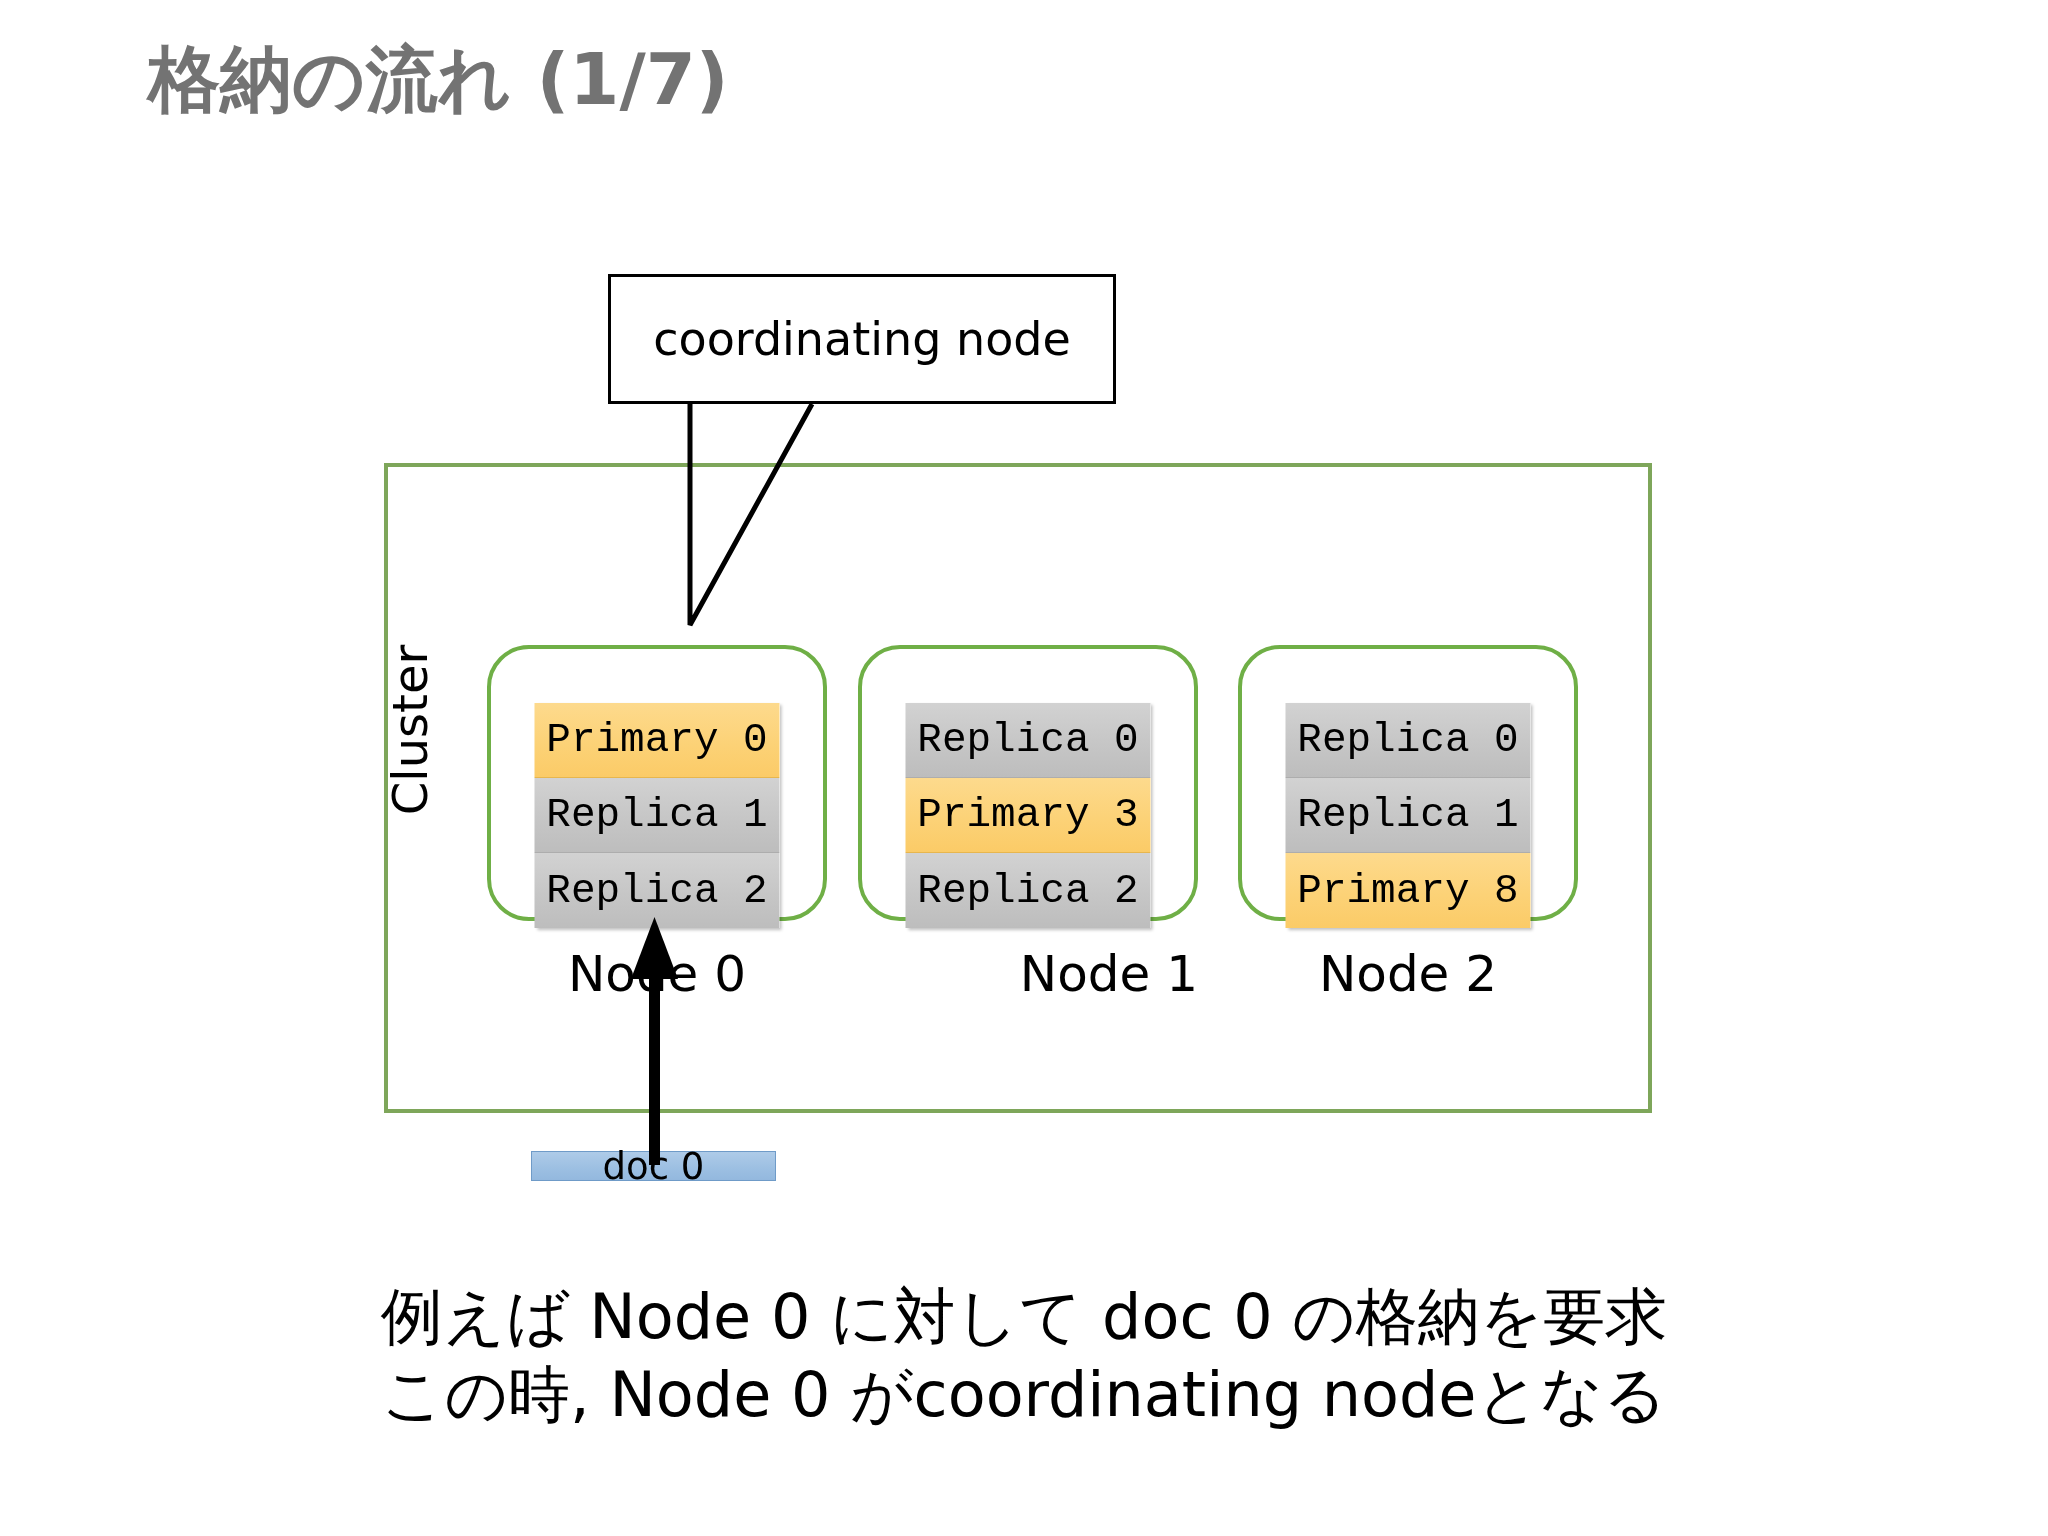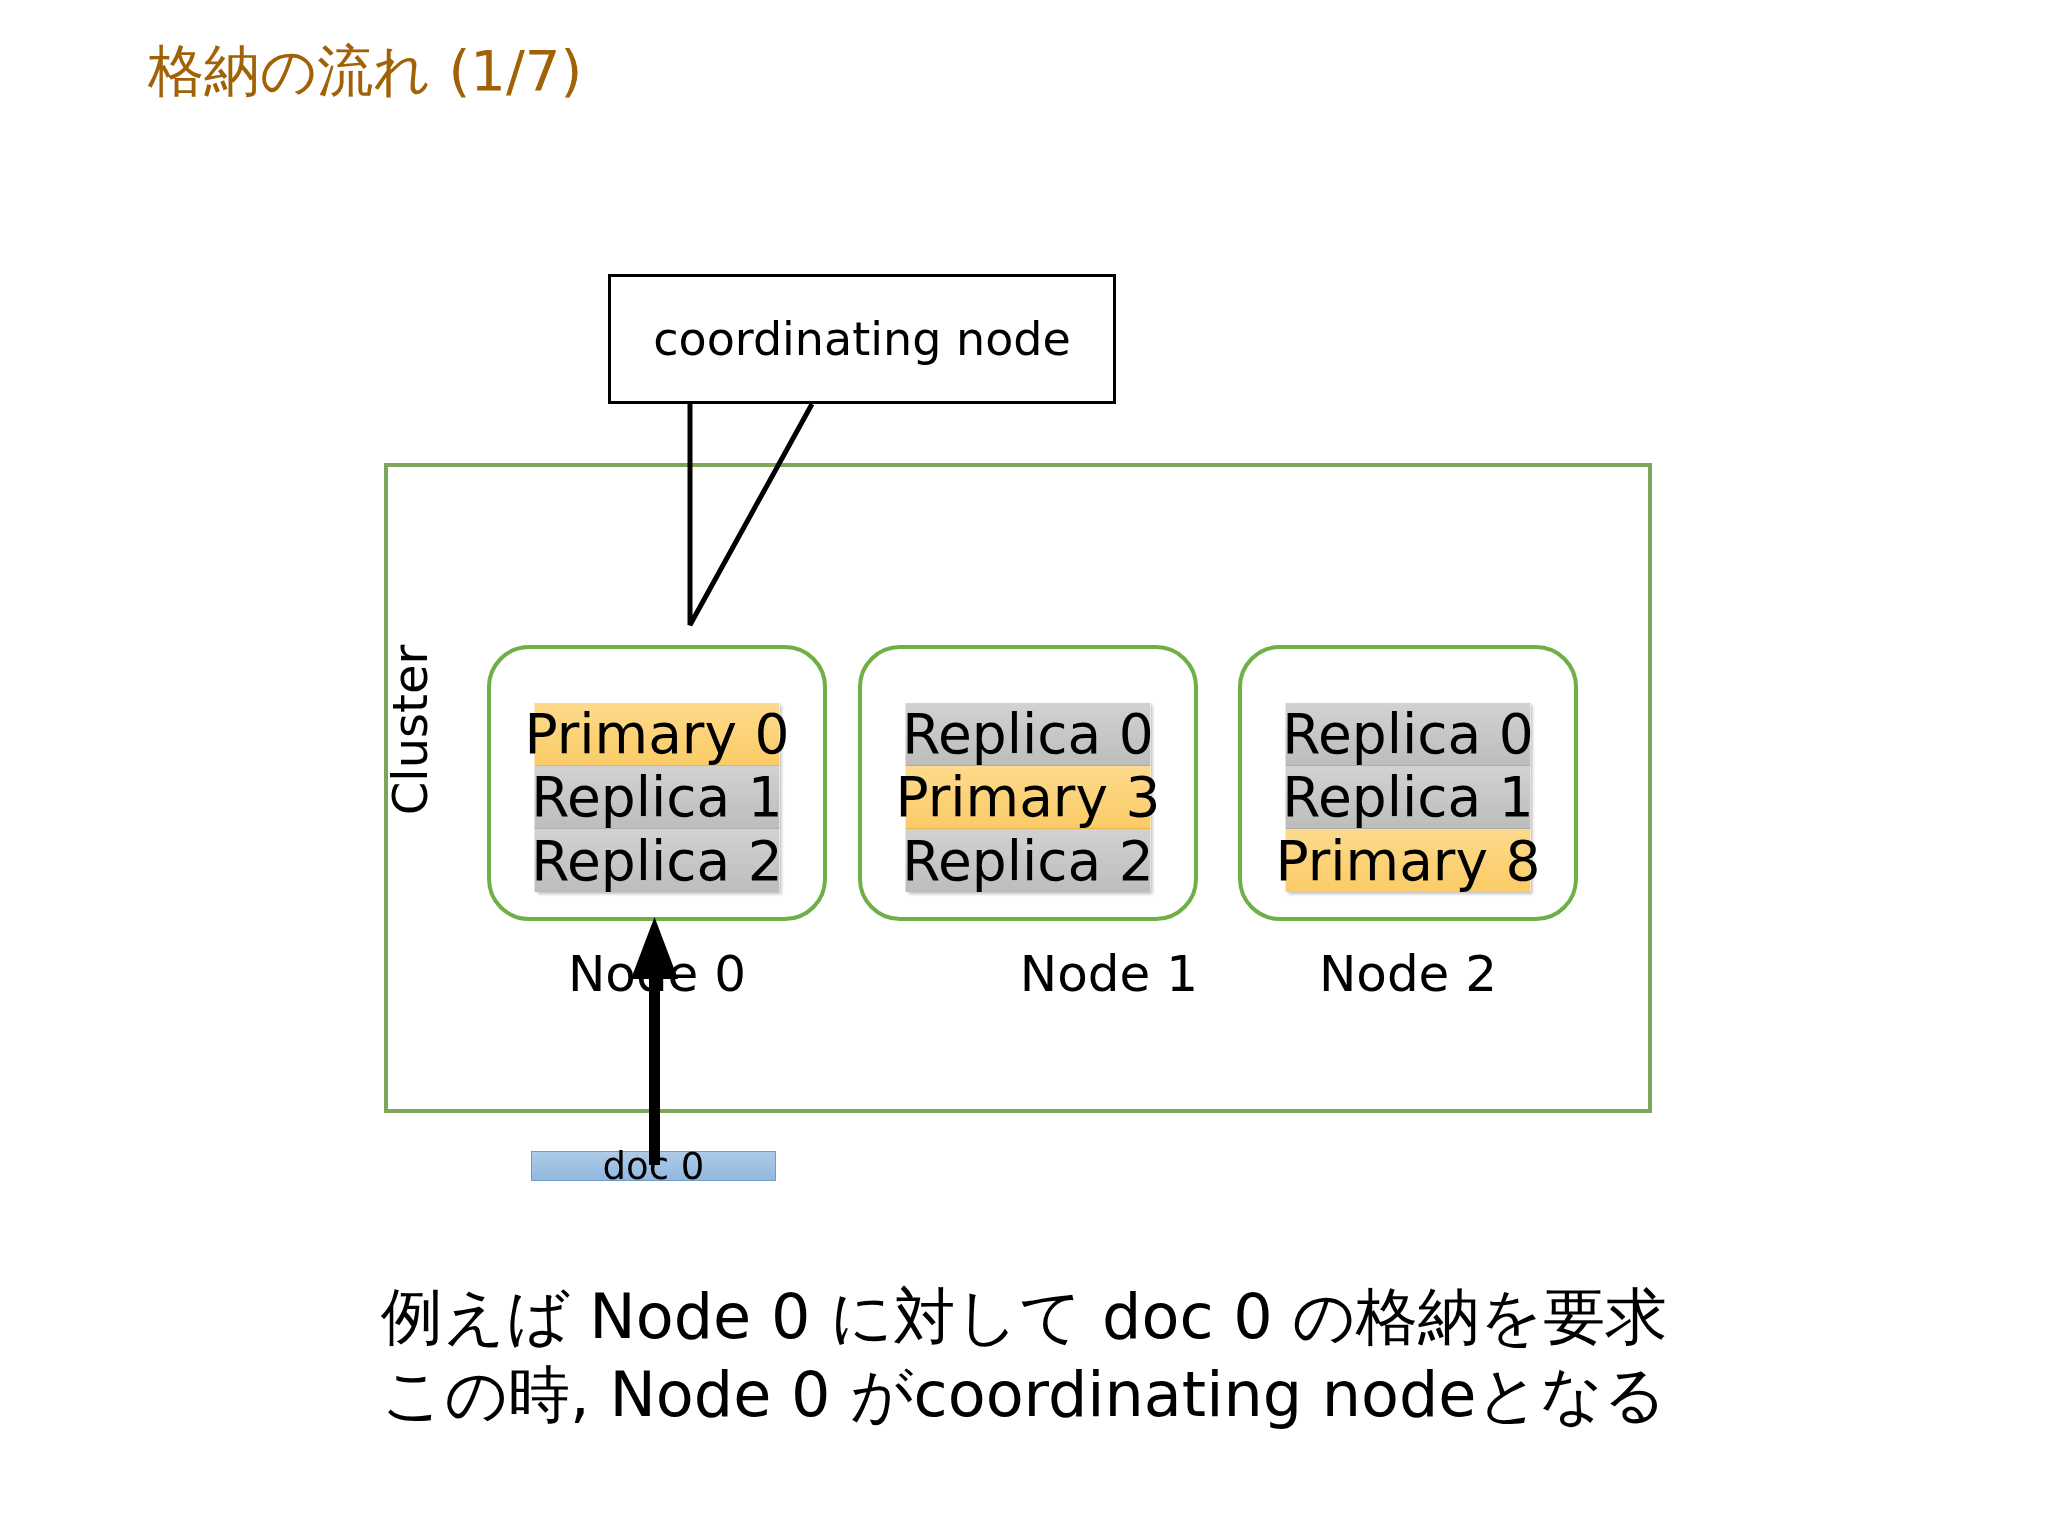--- a/index.html
+++ b/index.html
@@ -21,26 +21,26 @@
     left: 0; top: 0;
     width: 2048px;
     height: 1536px;
   }
 
   
   #slide-title {
     position: absolute;
     left: 148px;
     top: 40px;
-    font-size: 56px;
+    font-size: 72px;
     line-height: 1.1;
     letter-spacing: 0px;
-    color: #a16207;
-    white-space: nowrap;
-    font-weight: 400;
+    color: #737373;
+    white-space: nowrap;
+    font-weight: 700;
   }
 
   
   #callout {
     position: absolute;
     left: 608px;
     top: 274px;
     width: 508px;
     height: 130px;
     border: 3px solid #000000;
@@ -118,28 +118,29 @@
 
   .shard-stack {
     position: absolute;
     top: 54px;
     left: 50%;
     transform: translateX(-50%);
     width: 245px;
     box-shadow: 2px 2px 3px rgba(0,0,0,0.25);
   }
   .shard {
-    height: 63px;
-    display: flex;
-    align-items: center;
-    justify-content: center;
-    font-size: 55px;
-    color: #000000;
-    white-space: nowrap;
-    box-sizing: border-box;
+    height: 75px;
+    display: flex;
+    align-items: center;
+    justify-content: center;
+    font-size: 41px;
+    color: #000000;
+    white-space: nowrap;
+    box-sizing: border-box;
+    font-family: Liberation Mono, monospace;
   }
   .shard.replica {
     background: linear-gradient(to bottom, #d2d2d2 0%, #c6c6c6 55%, #bdbdbd 100%);
     border-bottom: 1px solid #adadad;
   }
   .shard.primary {
     background: linear-gradient(to bottom, #fdda8d 0%, #fcd277 55%, #fbcb67 100%);
     border-bottom: 1px solid #e7b64e;
   }
   .shard:last-child { border-bottom: none; }

